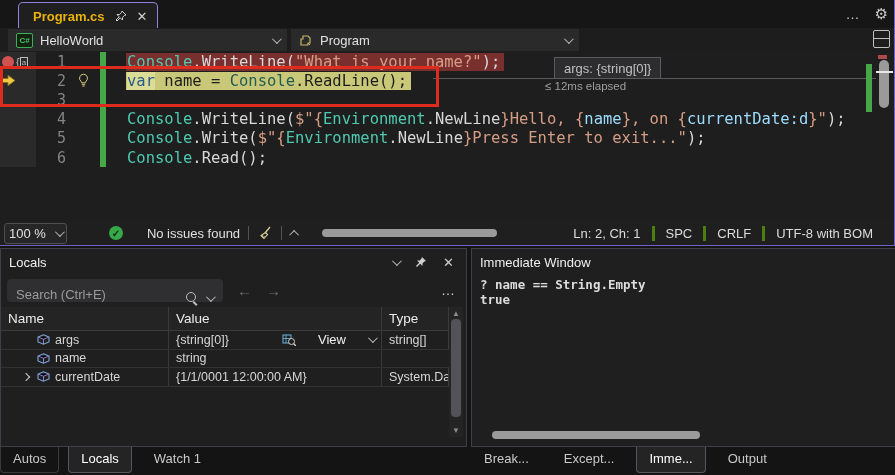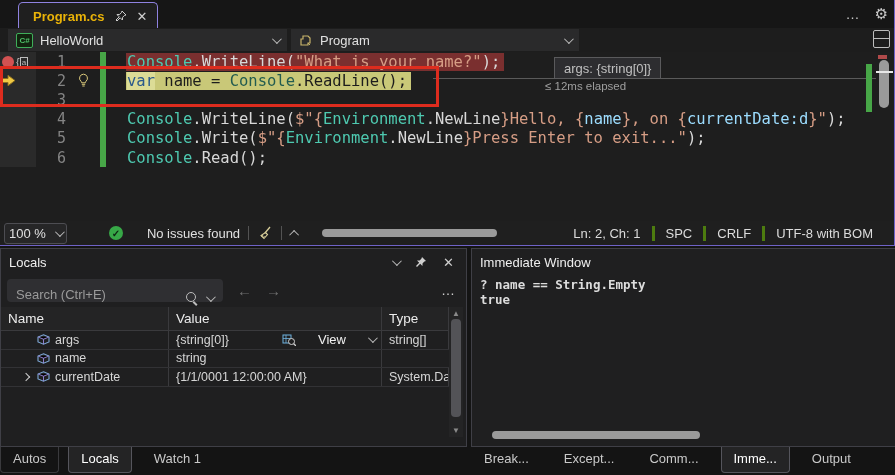--- a/index.html
+++ b/index.html
@@ -368,19 +368,18 @@
       <div class="imm-body mono" id="imm-body">
           <div>? name == String.Empty</div>
           <div>true</div>
         </div>
       <span class="imm-hthumb"></span>
       <span class="imm-corner"></span>
     </div>
     <div class="tool-tabs tt-right" id="tabs-right">
         <span class="tool-tab">Break...</span>
         <span class="tool-tab">Except...</span>
-        <span class="tool-tab">Comm...</span>
         <span class="tool-tab active">Imme...</span>
         <span class="tool-tab">Output</span>
       </div>
 
   </div>
 </div>
 
 </body></html>

